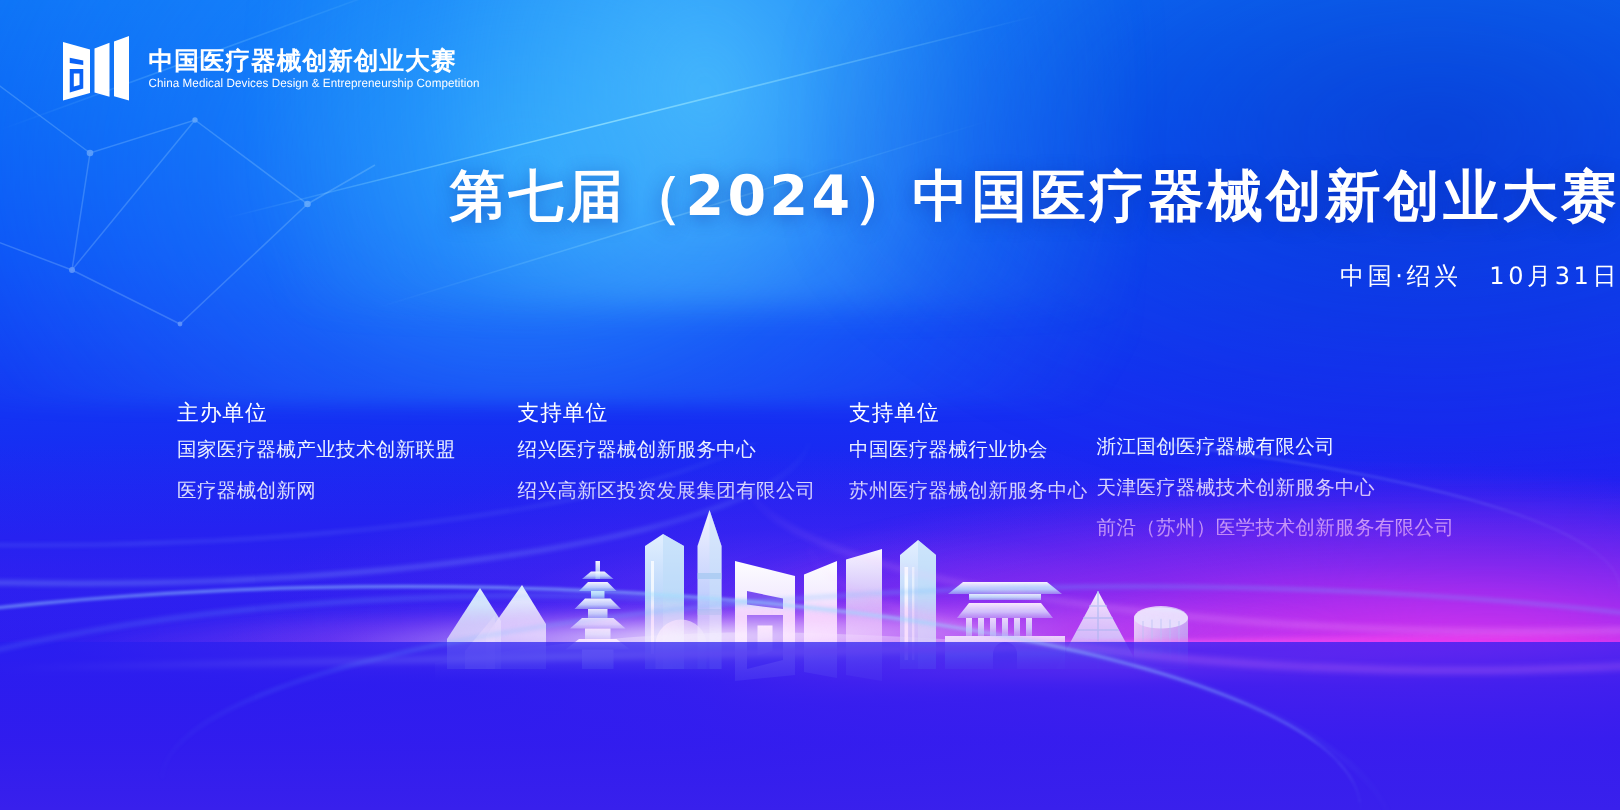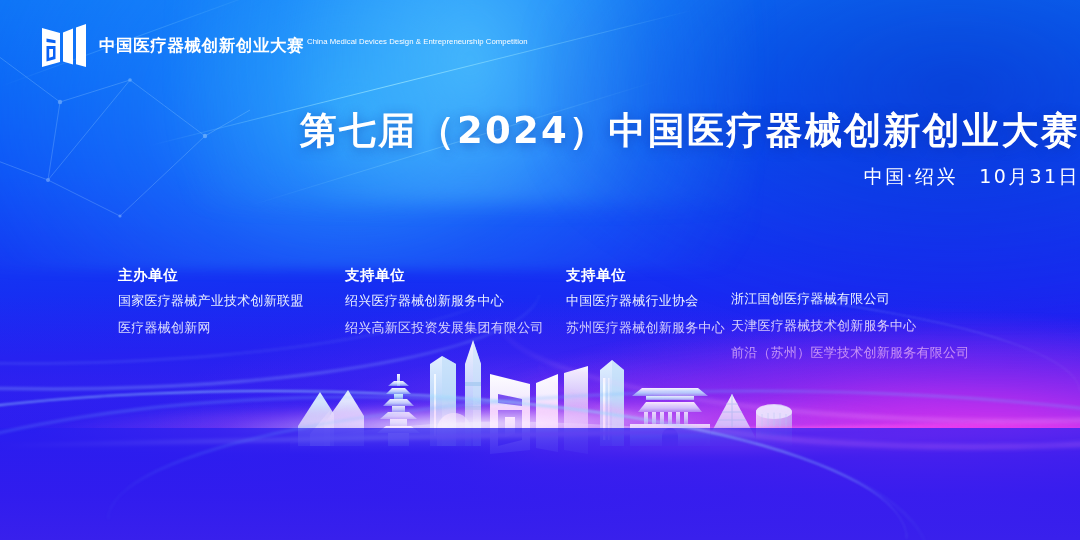--- a/index.html
+++ b/index.html
@@ -112,21 +112,21 @@
   .skyline svg{display:block;width:100%;height:100%;overflow:visible;}
 
   
   .emblem{position:absolute;left:50%;transform:translateX(-50%);bottom:84px;width:108px;height:92px;}
   .emblem svg{display:block;width:100%;height:100%;}
 
   
   .logo{position:absolute;left:40px;top:22px;display:flex;align-items:center;gap:11px;}
   .logo-mark{width:48px;height:46px;flex:none;}
   .logo-mark svg{display:block;width:100%;height:100%;}
-  .logo-text{display:flex;flex-direction:row;gap:3px;padding-top:3px;}
+  .logo-text{display:flex;flex-direction:column;gap:3px;padding-top:3px;}
   .logo-cn{
     font-size:16.5px;font-weight:bold;color:#fff;letter-spacing:.6px;
     font-family:"DejaVu Sans","Liberation Sans",sans-serif;line-height:1;
     white-space:nowrap;
   }
   .logo-en{
     font-size:8px;color:#fff;letter-spacing:.05px;line-height:1;white-space:nowrap;
     font-family:"Liberation Sans",sans-serif;transform:scaleX(.97);transform-origin:left center;
   }
 
@@ -137,33 +137,33 @@
     font-family:"DejaVu Sans","Liberation Sans",sans-serif;
     text-shadow:0 2px 12px rgba(10,40,160,.45);
   }
   .title-2{
     font-size:37px;font-weight:bold;color:#fff;letter-spacing:2.3px;line-height:1.26;
     margin-top:2px;
     font-family:"DejaVu Sans","Liberation Sans",sans-serif;
     text-shadow:0 2px 12px rgba(10,40,160,.45);
   }
   .subtitle{
-    margin-top:9px;font-size:19px;color:#fff;letter-spacing:2.4px;
+    margin-top:19px;font-size:16px;color:#fff;letter-spacing:2.4px;
     font-family:"DejaVu Sans","Liberation Sans",sans-serif;
   }
 
   
   .orgs{position:absolute;left:118px;top:266px;display:flex;align-items:flex-start;}
   .org-col{margin-right:0;}
   .org-col.c-host{width:227px;}
   .org-col.c-organ{width:221px;}
   .org-col.c-support{width:165px;}
   .org-col.c-support2{width:260px;padding-top:26px;}
   .org-head{
-    font-size:14.5px;font-weight:bold;color:#fff;letter-spacing:.6px;margin-bottom:9px;
+    font-size:14.5px;font-weight:normal;color:#fff;letter-spacing:.6px;margin-bottom:9px;
     font-family:"DejaVu Sans","Liberation Sans",sans-serif;
   }
   .org-item{
     font-size:13px;color:#eef4ff;letter-spacing:.25px;line-height:1;margin-bottom:14px;
     font-family:"DejaVu Sans","Liberation Sans",sans-serif;white-space:nowrap;
   }
   .org-item:last-child{margin-bottom:0;}
 </style>
 </head>
 <body>

